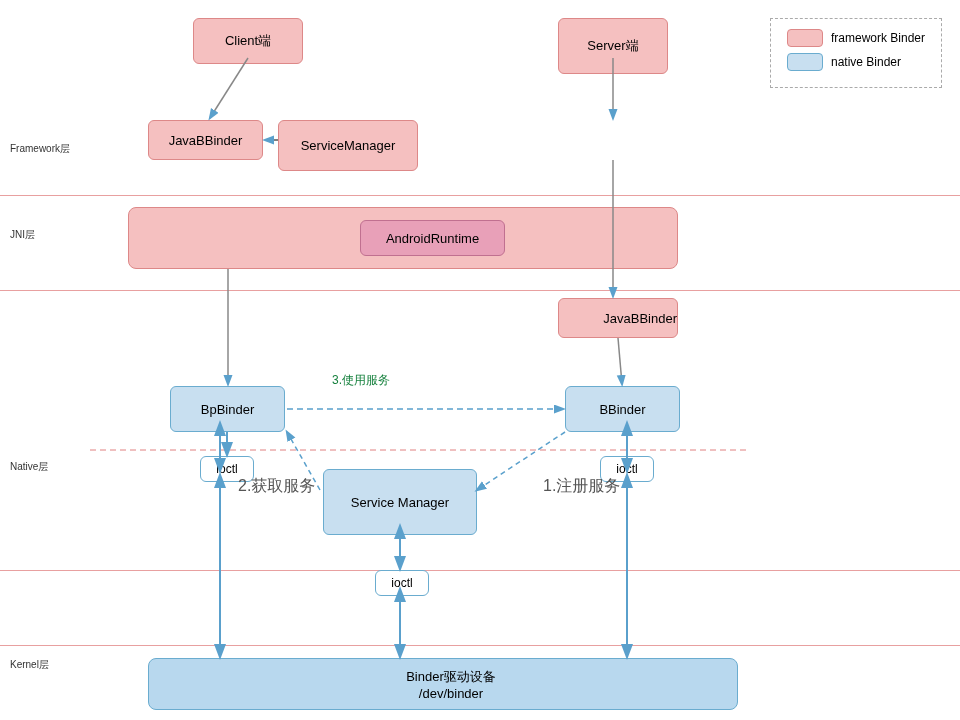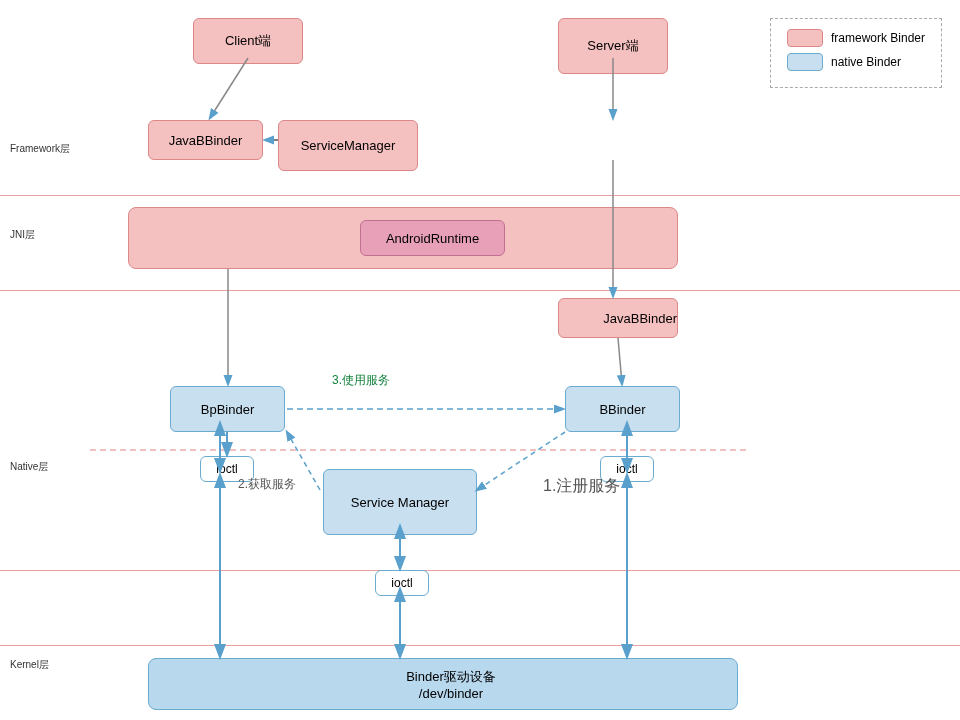--- a/index.html
+++ b/index.html
@@ -177,21 +177,21 @@
   <div class="box box-white" style="left:600px;top:456px;width:54px;height:26px;font-size:12px;">
     <span>ioctl</span>
   </div>
 
   <div class="box box-white" style="left:375px;top:570px;width:54px;height:26px;font-size:12px;">
     <span>ioctl</span>
   </div>
 
   <div style="position:absolute;left:332px;top:372px;font-size:12px;color:#15803d;">3.使用服务</div>
 
-  <div style="position:absolute;left:238px;top:476px;font-size:12px;color:#555;">2.获取服务</div>
+  <div style="position:absolute;left:238px;top:476px;font-size:16px;color:#555;">2.获取服务</div>
 
   <div style="position:absolute;left:543px;top:476px;font-size:16px;color:#555;">1.注册服务</div>
 
   <div class="legend">
     <div class="legend-item">
       <div class="legend-swatch" style="background:#f5c0c0;border-color:#d88;"></div>
       <span>framework Binder</span>
     </div>
     <div class="legend-item">
       <div class="legend-swatch" style="background:#c8dff0;border-color:#6aaccf;"></div>

